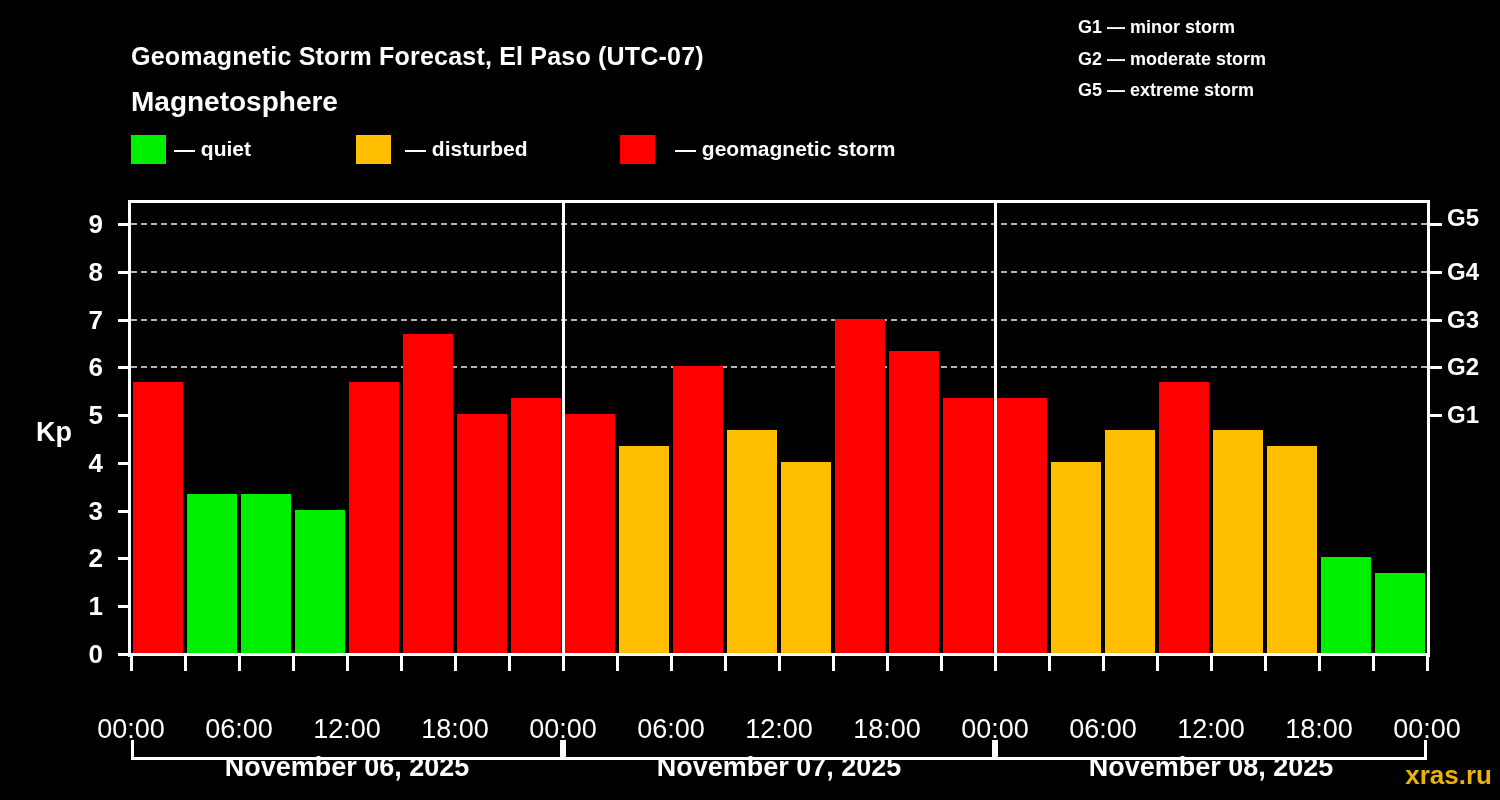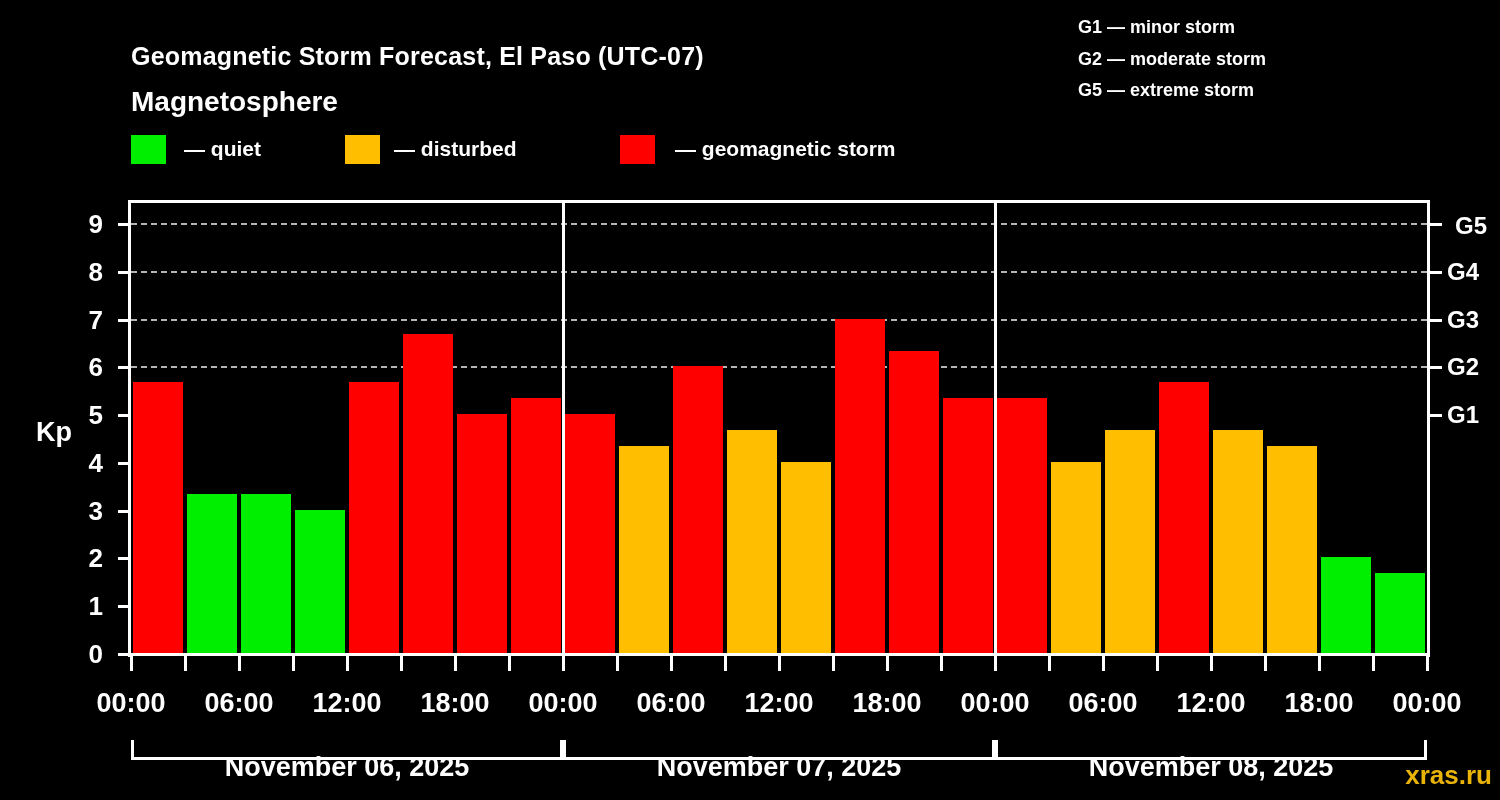--- a/index.html
+++ b/index.html
@@ -25,40 +25,40 @@
   .sep{position:absolute;top:202px;width:3px;height:452px;background:#fff;}
 
   .bar{position:absolute;bottom:0;}
 
   .ytick{position:absolute;width:13px;height:3px;background:#fff;}
   .ylab{position:absolute;width:40px;text-align:right;font-size:26px;font-weight:bold;transform:translateY(-50%);}
   .kp{position:absolute;left:36px;top:432px;font-size:27px;font-weight:bold;transform:translateY(-50%);}
   .glab{position:absolute;left:1447px;font-size:24px;font-weight:bold;transform:translateY(-50%);white-space:nowrap;}
 
   .xtick{position:absolute;top:656px;width:3px;height:15px;background:#fff;}
-  .xlab{position:absolute;top:688px;font-size:27px;font-weight:bold;transform:translateX(-50%);white-space:nowrap;}
+  .xlab{position:absolute;top:714px;font-size:27px;font-weight:normal;transform:translateX(-50%);white-space:nowrap;}
 
   .dbrk{position:absolute;top:740px;height:20px;border:3px solid #fff;border-top:none;box-sizing:border-box;}
   .dlab{position:absolute;top:752px;font-size:27px;font-weight:bold;transform:translateX(-50%);white-space:nowrap;}
   .wm{position:absolute;right:8px;top:760px;font-size:26px;font-weight:bold;color:#eab308;}
 </style>
 </head>
 <body>
 
 <div id="root">
 
   <div class="ttl">Geomagnetic Storm Forecast, El Paso (UTC-07)</div>
   <div class="msph">Magnetosphere</div>
 
   <div id="legend-host">
       <div class="lg-row" style="left: 131px;">
         <span class="sw" style="background: rgb(0, 238, 0);"></span>
-        <span class="lg-txt" style="margin-left: 18px;">— quiet</span>
+        <span class="lg-txt" style="margin-left: 8px;">— quiet</span>
       </div>
-      <div class="lg-row" style="left: 345px;">
+      <div class="lg-row" style="left: 356px;">
         <span class="sw" style="background: rgb(255, 190, 0);"></span>
         <span class="lg-txt" style="margin-left: 14px;">— disturbed</span>
       </div>
       <div class="lg-row" style="left: 620px;">
         <span class="sw" style="background: rgb(255, 0, 0);"></span>
         <span class="lg-txt" style="margin-left: 20px;">— geomagnetic storm</span>
       </div>
     </div>
   <div class="gscale" id="gscale-host">
       <div>G1 — minor storm</div>
@@ -132,21 +132,21 @@
   <div class="kp">Kp</div>
   <div id="glab-host">
       <div class="glab" style="top: 415.17px;">G1</div>
       <div class="ytick" style="left: 1429px; top: 414.17px;"></div>
       <div class="glab" style="top: 367.404px;">G2</div>
       <div class="ytick" style="left: 1429px; top: 366.404px;"></div>
       <div class="glab" style="top: 319.638px;">G3</div>
       <div class="ytick" style="left: 1429px; top: 318.638px;"></div>
       <div class="glab" style="top: 271.872px;">G4</div>
       <div class="ytick" style="left: 1429px; top: 270.872px;"></div>
-      <div class="glab" style="top: 226px; margin-left: 8px;">G5</div>
+      <div class="glab" style="top: 218px;">G5</div>
       <div class="ytick" style="left: 1429px; top: 223.106px;"></div>
     </div>
   <div id="xaxis-host">
       <div class="xtick" style="left: 130px;"></div>
       <div class="xtick" style="left: 184px;"></div>
       <div class="xtick" style="left: 238px;"></div>
       <div class="xtick" style="left: 292px;"></div>
       <div class="xtick" style="left: 346px;"></div>
       <div class="xtick" style="left: 400px;"></div>
       <div class="xtick" style="left: 454px;"></div>

